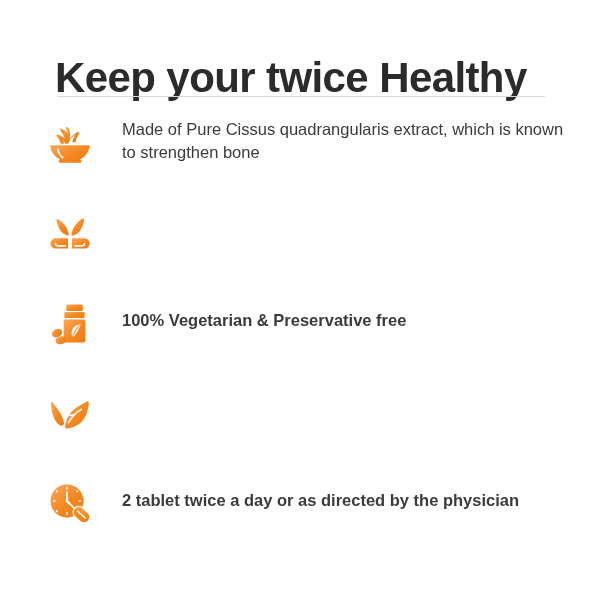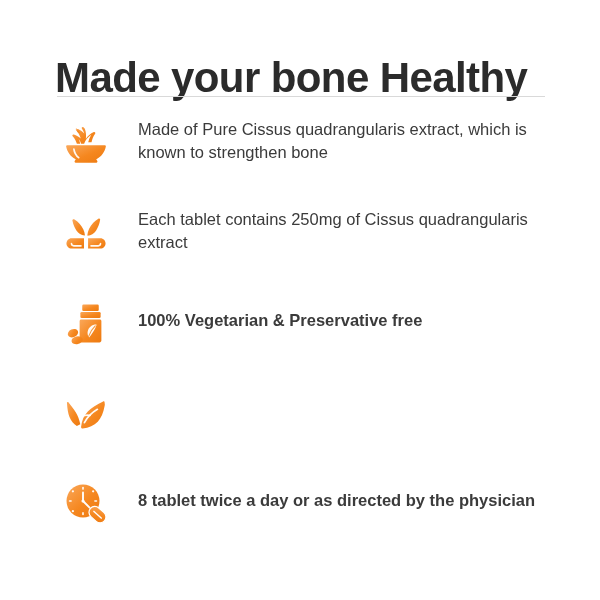--- a/index.html
+++ b/index.html
@@ -50,21 +50,20 @@
     width: 600px;
   }
 
   .feature-row {
     position: relative;
     display: flex;
     align-items: flex-start;
     height: 90px;
     padding-left: 35px;
     box-sizing: border-box;
-    margin-left: 16px;
   }
 
   .feature-icon {
     flex: 0 0 auto;
     width: 70px;
     height: 60px;
     display: flex;
     align-items: center;
     justify-content: center;
     margin-top: 2px;
@@ -88,21 +87,21 @@
   .feature-row.single .feature-text {
     padding-top: 17px;
     font-weight: bold;
   }
 </style>
 </head>
 <body>
 
 <div class="page">
 
-  <h1 class="page-title">Made your bone Healthy</h1>
+  <h1 class="page-title">Keep your twice Healthy</h1>
 
   <div class="title-divider"></div>
 
   <div class="feature-list">
 
     <div class="feature-row">
       <span class="feature-icon">
         <svg width="50" height="50" viewBox="0 0 64 64" aria-hidden="true">
           <defs>
             <linearGradient id="gMortar" x1="0" y1="0" x2="1" y2="1">
@@ -137,21 +136,20 @@
             <path d="M33.7 33.5c.5-5.7 3-11 7.6-15.9 1.7-1.8 3.9-3.5 6.5-5.2 1.1-.7 2.5.2 2.3 1.5-1 5.6-2.8 10.2-5.3 13.8-2.7 3.9-6.3 6-10.6 6.4l-.5-.6z"></path>
             <path d="M13.5 37.5h15.9v13.1H13.5c-3.6 0-6.5-2.9-6.5-6.5 0-3.6 2.9-6.6 6.5-6.6z"></path>
             <path d="M34.6 37.5h15.9c3.6 0 6.5 3 6.5 6.6 0 3.6-2.9 6.5-6.5 6.5H34.6V37.5z"></path>
           </g>
           <g fill="none" stroke="#FFFFFF" stroke-width="2" stroke-linecap="round" opacity="0.95">
             <path d="M25.6 47.2h-9.3c-1.6 0-2.9-1.3-2.9-2.9"></path>
             <path d="M38.4 47.2h9.3c1.6 0 2.9-1.3 2.9-2.9"></path>
           </g>
         </svg>
       </span>
-      <span class="feature-text">Each tablet contains 250mg of Cissus quadrangularis extract</span>
     </div>
 
     <div class="feature-row single">
       <span class="feature-icon">
         <svg width="48" height="50" viewBox="0 0 64 64" aria-hidden="true">
           <defs>
             <linearGradient id="gBottle" x1="0" y1="0" x2="1" y2="1">
               <stop offset="0%" stop-color="#FAA85B"></stop>
               <stop offset="55%" stop-color="#F5871F"></stop>
               <stop offset="100%" stop-color="#ED7A10"></stop>
@@ -215,17 +213,17 @@
             <path d="M28 28V16.5"></path>
             <path d="M28 28l8.8 8.8"></path>
           </g>
           <circle cx="28" cy="28" r="2.1" fill="#FFFFFF"></circle>
           <g fill="url(#gClock)" stroke="#FFFFFF" stroke-width="1.6">
             <rect x="34.8" y="38.4" width="25" height="15.6" rx="7.8" transform="rotate(42 47.3 46.2)"></rect>
             <path d="M41.9 41.4l11.1 10" stroke-width="1.8"></path>
           </g>
         </svg>
       </span>
-      <span class="feature-text">8 tablet twice a day or as directed by the physician</span>
+      <span class="feature-text">2 tablet twice a day or as directed by the physician</span>
     </div>
 
   </div>
 </div>
 
 </body></html>

